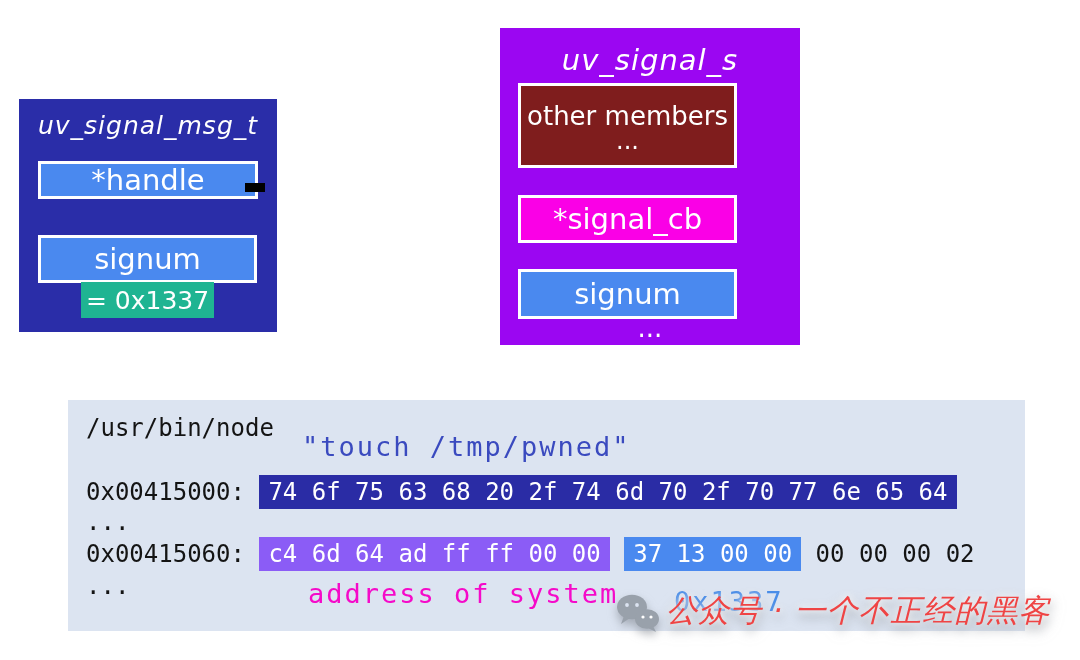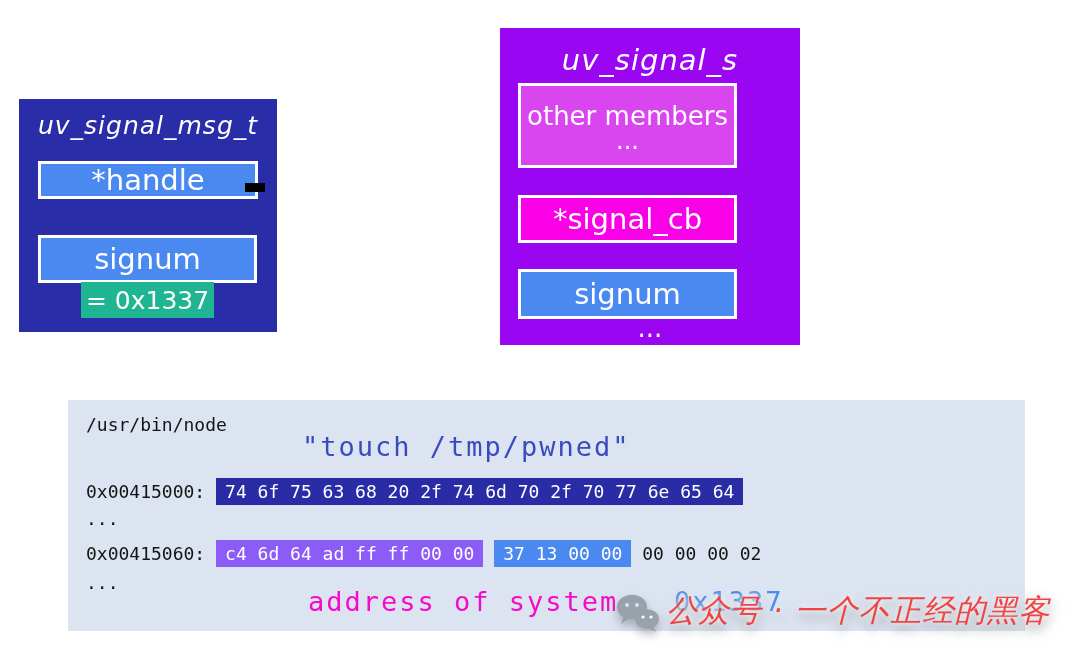--- a/index.html
+++ b/index.html
@@ -18,47 +18,47 @@
   }
   .struct-msg .struct-title{top:12px;font-size:25px;}
   .struct-signal .struct-title{top:15px;font-size:29px;}
   .field{
     position:absolute;box-sizing:border-box;border:3px solid #ffffff;
     color:#ffffff;display:flex;align-items:center;justify-content:center;
     font-size:29px;line-height:1.05;text-align:center;flex-direction:column;
   }
   .f-handle{left:19px;top:62px;width:220px;height:38px;background:#4a89ef;}
   .f-signum-msg{left:19px;top:136px;width:219px;height:48px;background:#4a89ef;}
-  .f-members{left:18px;top:55px;width:219px;height:85px;background:#d946ef;font-size:26px;}
+  .f-members{left:18px;top:55px;width:219px;height:85px;background:#7f1d1d;font-size:26px;}
   .f-members .sub{font-size:24px;line-height:0.6;margin-top:4px;}
   .f-signalcb{left:18px;top:167px;width:219px;height:48px;background:#fa00e6;}
   .f-signum-sig{left:18px;top:241px;width:219px;height:50px;background:#4a89ef;}
   .struct-dots{
     position:absolute;left:0;width:100%;bottom:6px;text-align:center;
     color:#ffffff;font-size:26px;line-height:0.8;
   }
   .badge{
     position:absolute;left:62px;top:183px;width:133px;height:36px;background:#1fb492;
     color:#ffffff;font-size:25px;display:flex;align-items:center;justify-content:center;
   }
   .arrow-stub{position:absolute;left:245px;top:183px;width:20px;height:9px;background:#000000;}
   
   .mem-panel{
     position:absolute;left:68px;top:400px;width:957px;height:231px;
     background:#dce4f1;
   }
   .mono{font-family:"DejaVu Sans Mono","Liberation Mono",monospace;white-space:pre;}
-  .mem-line{position:absolute;font-size:18px;color:#141414;}
+  .mem-line{position:absolute;font-size:24px;color:#141414;}
   .l-path{left:18px;top:14px;}
   .l-cmd{left:234px;top:31px;font-size:27px;letter-spacing:2px;color:#3a4abf;}
   .l-row1{left:18px;top:76px;height:32px;line-height:32px;}
   .l-dots1{left:18px;top:108px;}
   .l-row2{left:18px;top:138px;height:32px;line-height:32px;}
   .l-dots2{left:18px;top:172px;}
-  .l-label-system{left:240px;top:186px;font-size:27px;letter-spacing:2px;color:#f50ac9;}
+  .l-label-system{left:240px;top:178px;font-size:27px;letter-spacing:2px;color:#f50ac9;}
   .l-label-signum{left:606px;top:186px;font-size:27px;letter-spacing:2px;color:#4a8de8;}
   .hl{color:#ffffff;padding:3px 9px;}
   .hl-navy{background:#2a2ca5;}
   .hl-magenta{background:#8b5cf6;}
   .hl-blue{background:#4a89ef;}
   
   .watermark{
     position:absolute;left:616px;top:590px;display:flex;align-items:center;
     color:#ef4444;
     filter:drop-shadow(0 5px 5px rgba(120,125,135,0.55));

